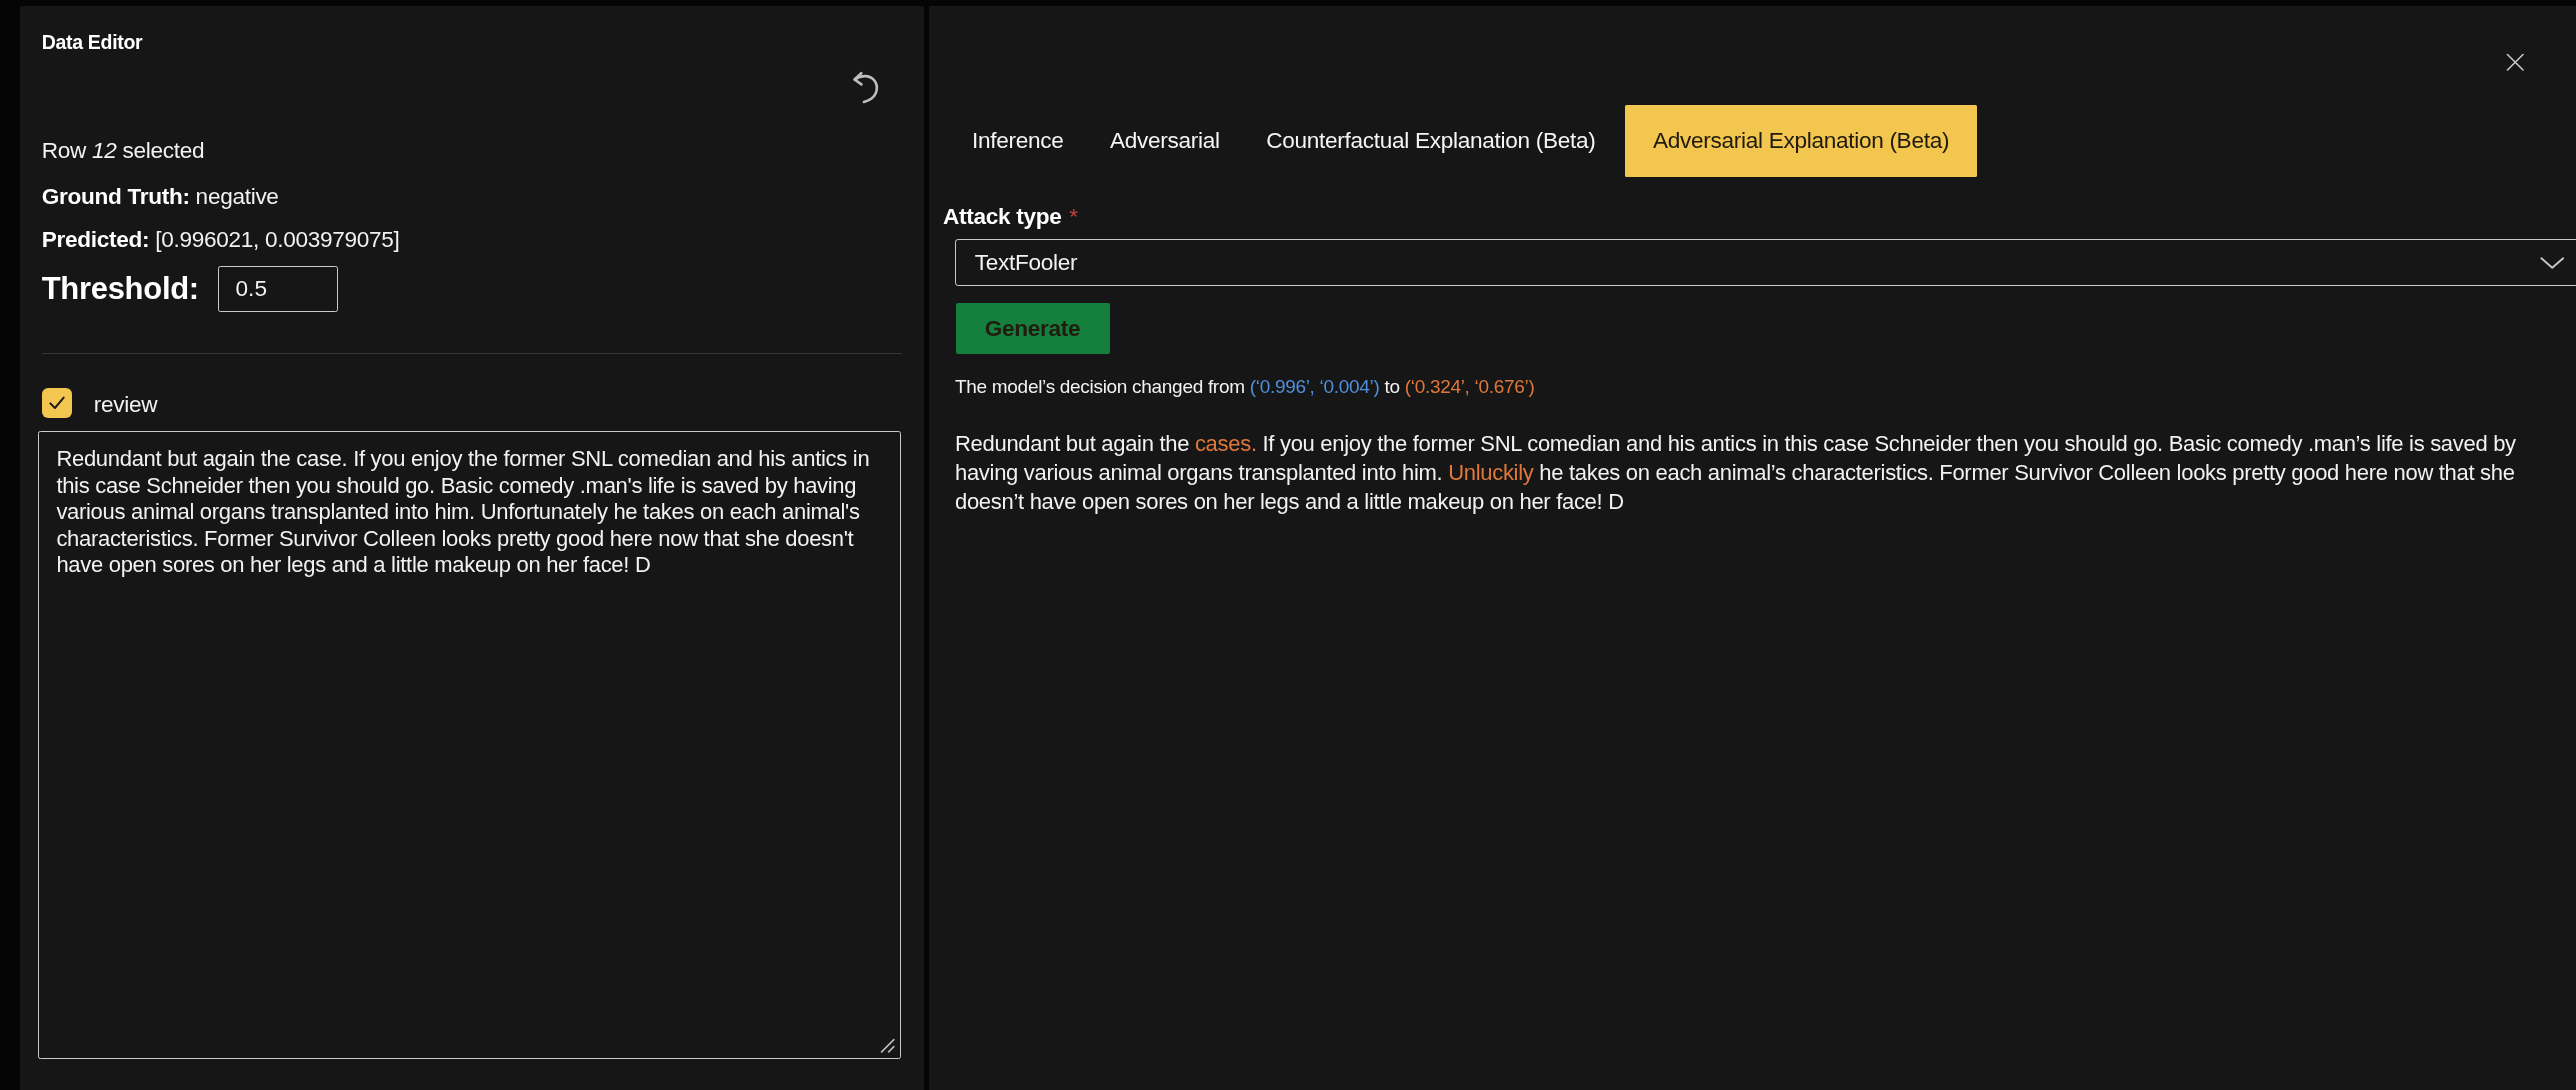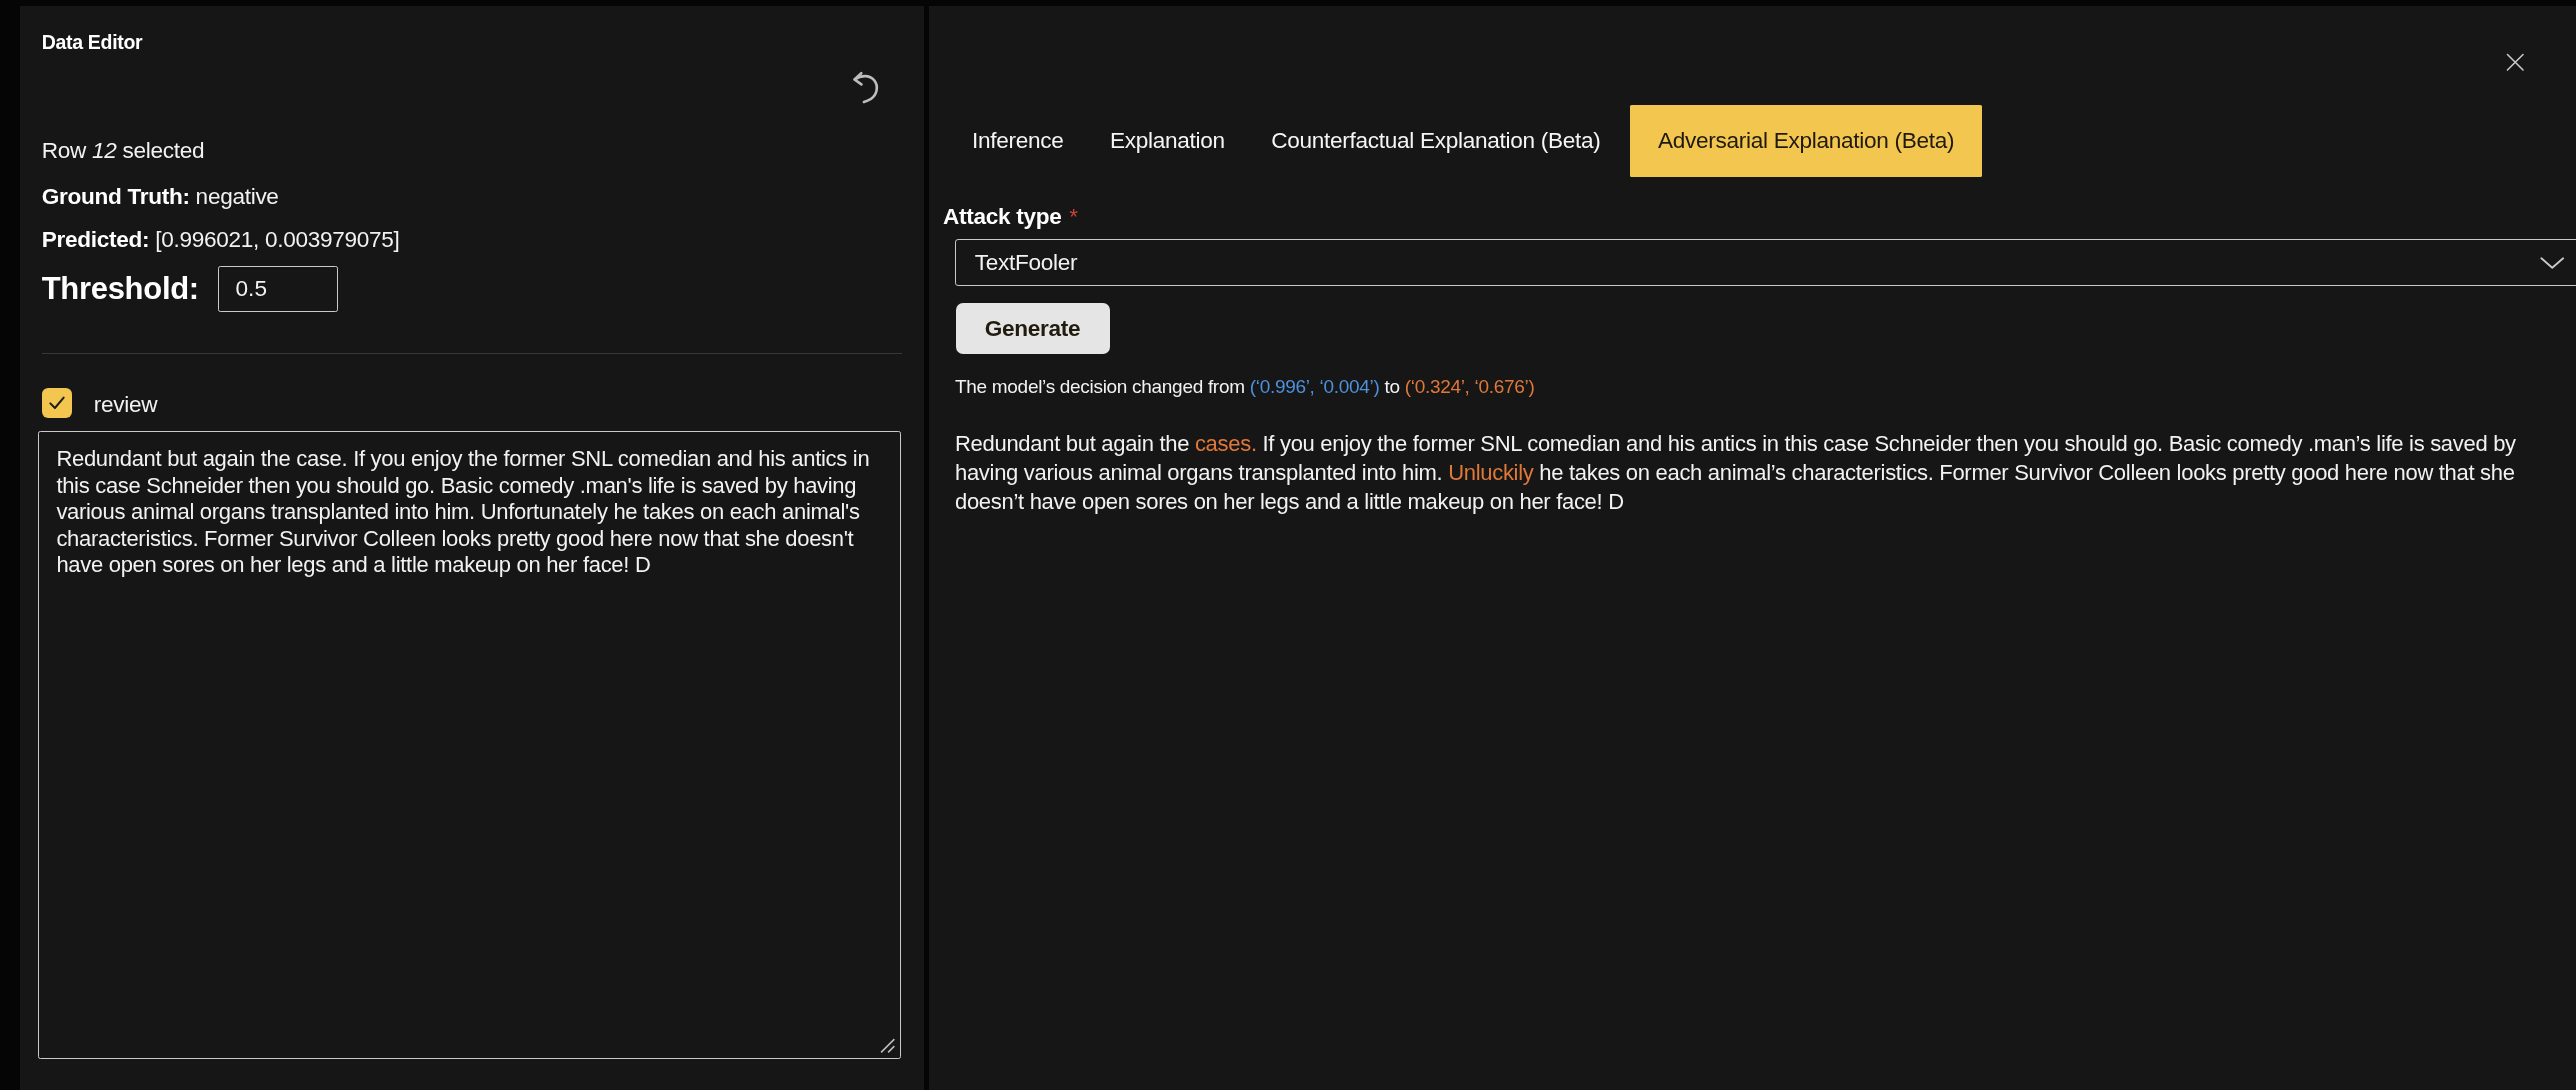--- a/index.html
+++ b/index.html
@@ -37,21 +37,21 @@
   
   .close-btn{position:absolute;top:41px;right:44px;width:34px;height:34px;background:transparent;border:none;padding:0;cursor:pointer;}
   .tabs{position:absolute;left:26px;top:99px;height:72px;display:flex;align-items:stretch;gap:12.5px;}
   .tab{display:flex;align-items:center;padding:0 17px;font-size:22.6px;color:#f5f5f5;cursor:pointer;white-space:nowrap;}
   .tab.active{background:#f3c64f;color:#1e1a0e;border-radius:1.6px;padding:0 28px;}
   .field-label{position:absolute;left:14px;top:198px;font-size:22.6px;font-weight:700;color:#ffffff;}
   .req{color:#c8423c;margin-left:7.8px;font-weight:400;}
   .dropdown{position:absolute;left:26px;top:233px;width:1591px;height:45px;border:1.6px solid #cacaca;border-radius:3.1px;
             display:flex;align-items:center;justify-content:space-between;padding:0 18.7px;cursor:pointer;background:transparent;}
   .dropdown .value{font-size:22.6px;color:#f2f2f2;}
-  .generate-btn{position:absolute;left:26.5px;top:297px;width:154px;height:51px;background:#e5e5e5;border:none;border-radius:7px;
+  .generate-btn{position:absolute;left:26.5px;top:297px;width:154px;height:51px;background:#15803d;border:none;border-radius:2px;
             color:#211c0f;font-size:22.6px;font-weight:700;cursor:pointer;
             font-family:"Liberation Sans","DejaVu Sans",sans-serif;letter-spacing:-0.3px;}
   .decision{position:absolute;left:26px;top:366px;margin:0;font-size:19px;line-height:29px;color:#f2f2f2;white-space:nowrap;}
   .decision .blue{color:#4e90dc;}
   .decision .orange{color:#e0783a;}
   .adv-text{position:absolute;left:26px;top:423px;width:1594px;margin:0;font-size:22px;line-height:29px;color:#f2f2f2;}
   .adv-text .hl{color:#e0783a;}
 </style>
 </head>
 <body>
@@ -101,21 +101,21 @@
   <section class="panel right">
 
     <button class="close-btn">
       <svg width="26.5" height="26.5" viewBox="0 0 34 34" stroke="#c9c9c9" stroke-width="2" fill="none" stroke-linecap="round">
         <path d="M7 7 L27 27 M27 7 L7 27"></path>
       </svg>
     </button>
 
     <nav class="tabs">
       <div class="tab">Inference</div>
-      <div class="tab">Explanation</div>
+      <div class="tab">Adversarial</div>
       <div class="tab">Counterfactual Explanation (Beta)</div>
       <div class="tab active">Adversarial Explanation (Beta)</div>
     </nav>
 
     <div class="field-label"><span>Attack type</span><span class="req">*</span></div>
 
     <div class="dropdown">
       <span class="value">TextFooler</span>
       <svg width="26.5" height="14" viewBox="0 0 34 18" stroke="#c9c9c9" stroke-width="2.4" fill="none" stroke-linecap="round" stroke-linejoin="round">
         <path d="M3 3 L17 15 L31 3"></path>

